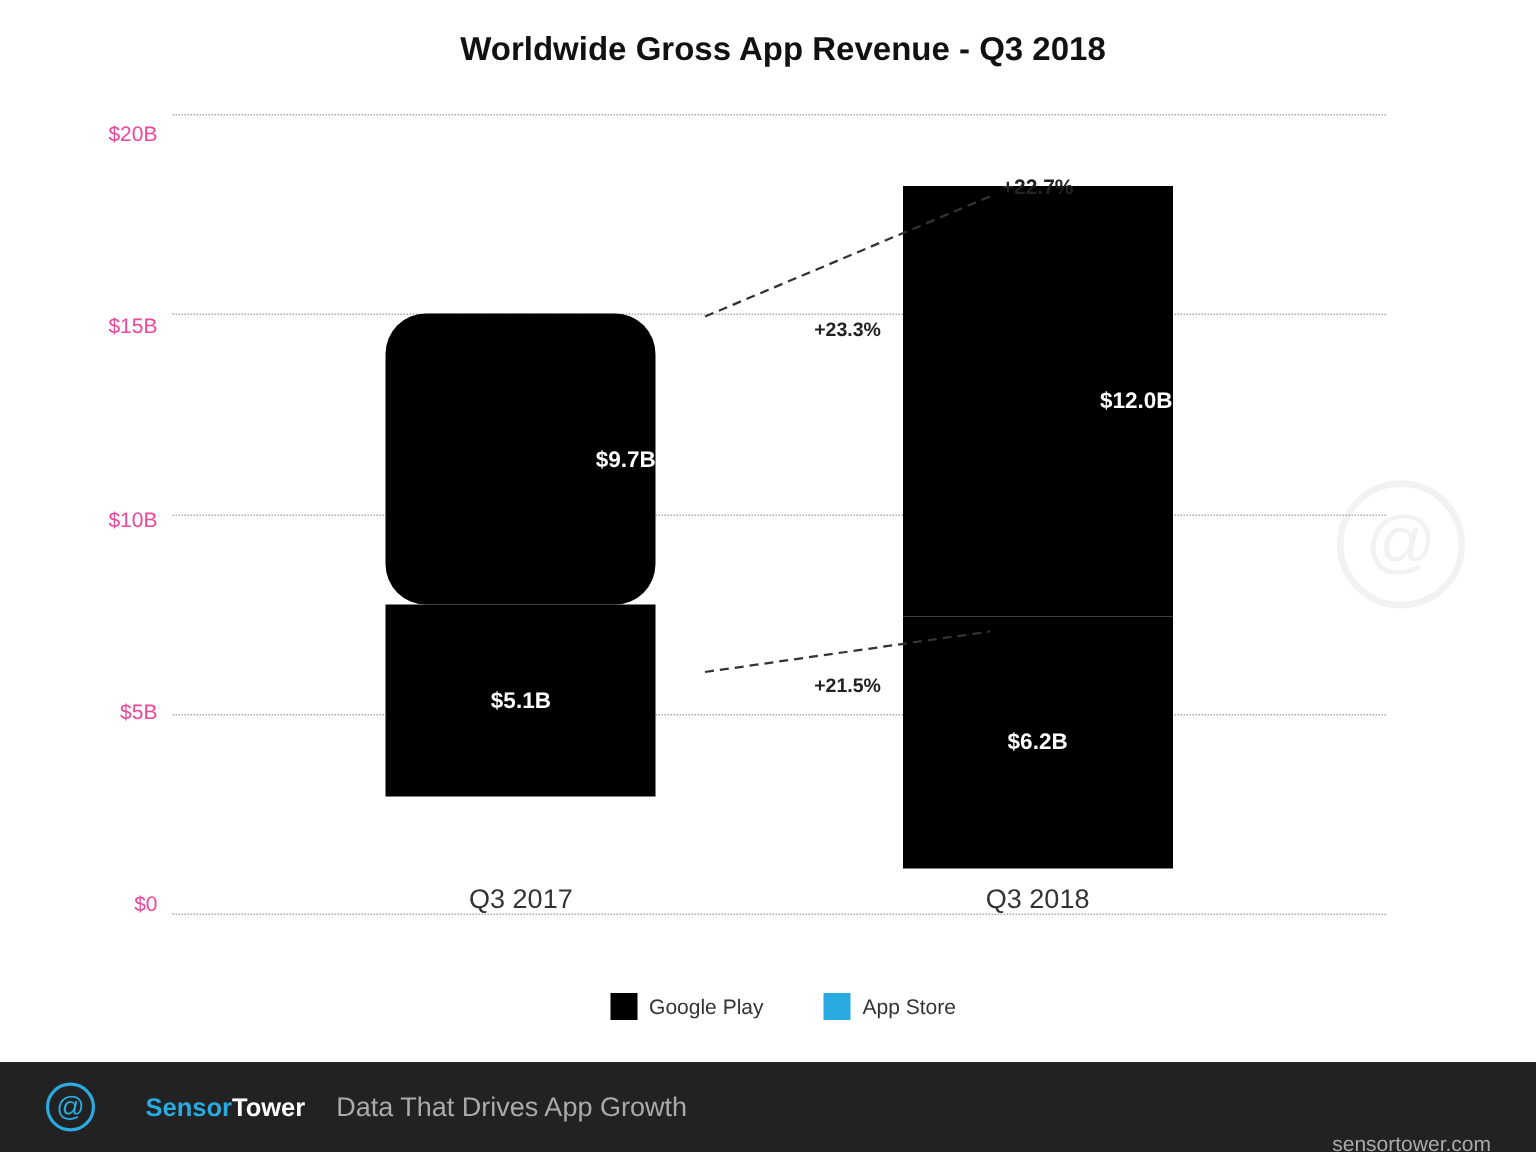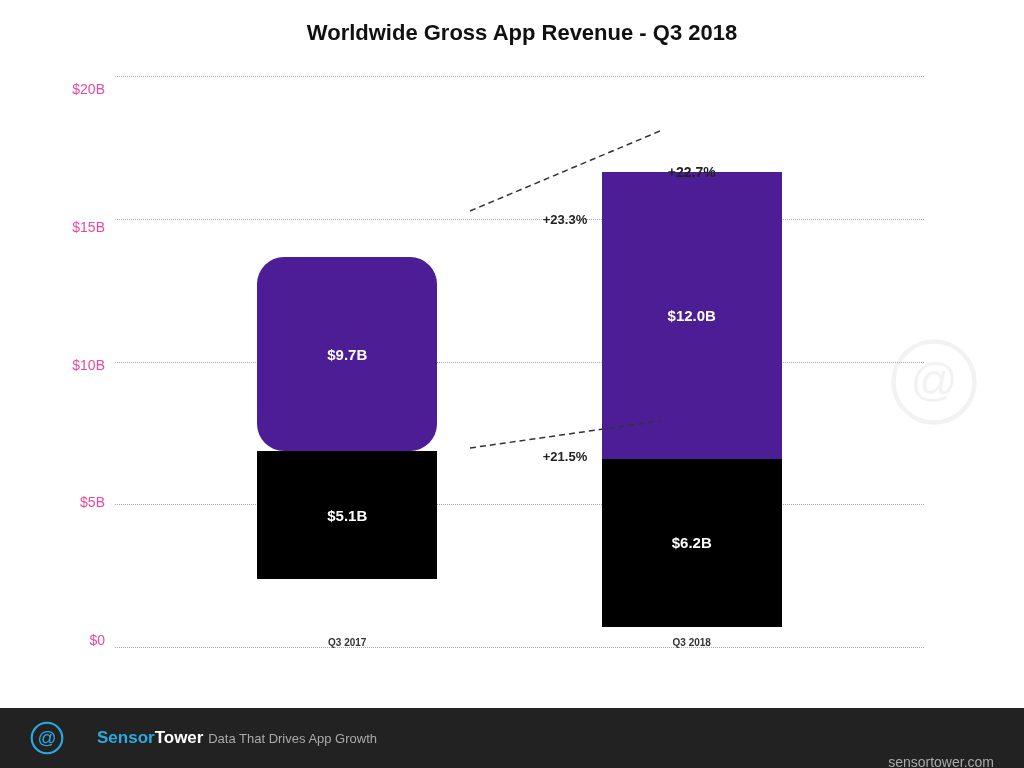--- a/index.html
+++ b/index.html
@@ -94,44 +94,43 @@
     }
 
     .bar-wrapper {
       width: 180px;
       display: flex;
       flex-direction: column;
       position: relative;
     }
 
     .bar-top {
-      background: #4c1d95;
-      display: flex;
-      align-items: center;
-      justify-content: center;
+      background: #000000;
+      display: flex;
+      align-items: center;
+      justify-content: flex-end;
     }
 
     .bar-bottom {
       background: #000000;
       display: flex;
       align-items: center;
       justify-content: center;
     }
 
     .bar-label {
       color: white;
       font-size: 15px;
       font-weight: bold;
     }
 
     .x-label {
       margin-top: 10px;
-      font-size: 10px;
+      font-size: 18px;
       color: #333;
-      font-weight: bold;
     }
 
     .legend-area {
       display: flex;
       justify-content: center;
       align-items: center;
       gap: 40px;
       padding: 12px 0 8px 0;
     }
 
@@ -179,22 +178,22 @@
       font-weight: bold;
     }
 
     .footer-brand span.tower {
       color: white;
       font-weight: bold;
     }
 
     .footer-tagline {
       color: #aaa;
-      font-size: 13px;
-      margin-left: 0;
+      font-size: 18px;
+      margin-left: 16px;
     }
 
     .footer-url {
       color: #aaa;
       font-size: 14px;
       margin-top: 48px;
     }
 
     .watermark {
       position: absolute;
@@ -282,20 +281,30 @@
 
       <div class="watermark" style="position:absolute; right:5px; top:50%; transform:translateY(-50%); opacity:0.1;">
         <svg viewBox="0 0 100 100" width="90" height="90">
           <circle cx="50" cy="50" r="45" fill="none" stroke="#888" stroke-width="5"></circle>
           <text x="50" y="65" font-size="52" text-anchor="middle" fill="#888" font-family="Arial">@</text>
         </svg>
       </div>
     </div>
   </div>
 
+  <div class="legend-area">
+    <div class="legend-item">
+      <div class="legend-swatch" style="background:#000000;"></div>
+      <span>Google Play</span>
+    </div>
+    <div class="legend-item">
+      <div class="legend-swatch" style="background:#29ABE2;"></div>
+      <span>App Store</span>
+    </div>
+  </div>
 </div>
 
 <div class="footer-bar">
   <div class="footer-logo">
     <svg class="footer-logo-icon" viewBox="0 0 40 40" width="34" height="34">
       <circle cx="20" cy="20" r="18" fill="none" stroke="#29ABE2" stroke-width="2.5"></circle>
       <text x="20" y="27" font-size="22" text-anchor="middle" fill="#29ABE2" font-family="Arial">@</text>
     </svg>
     <div>
       <span class="footer-brand">

